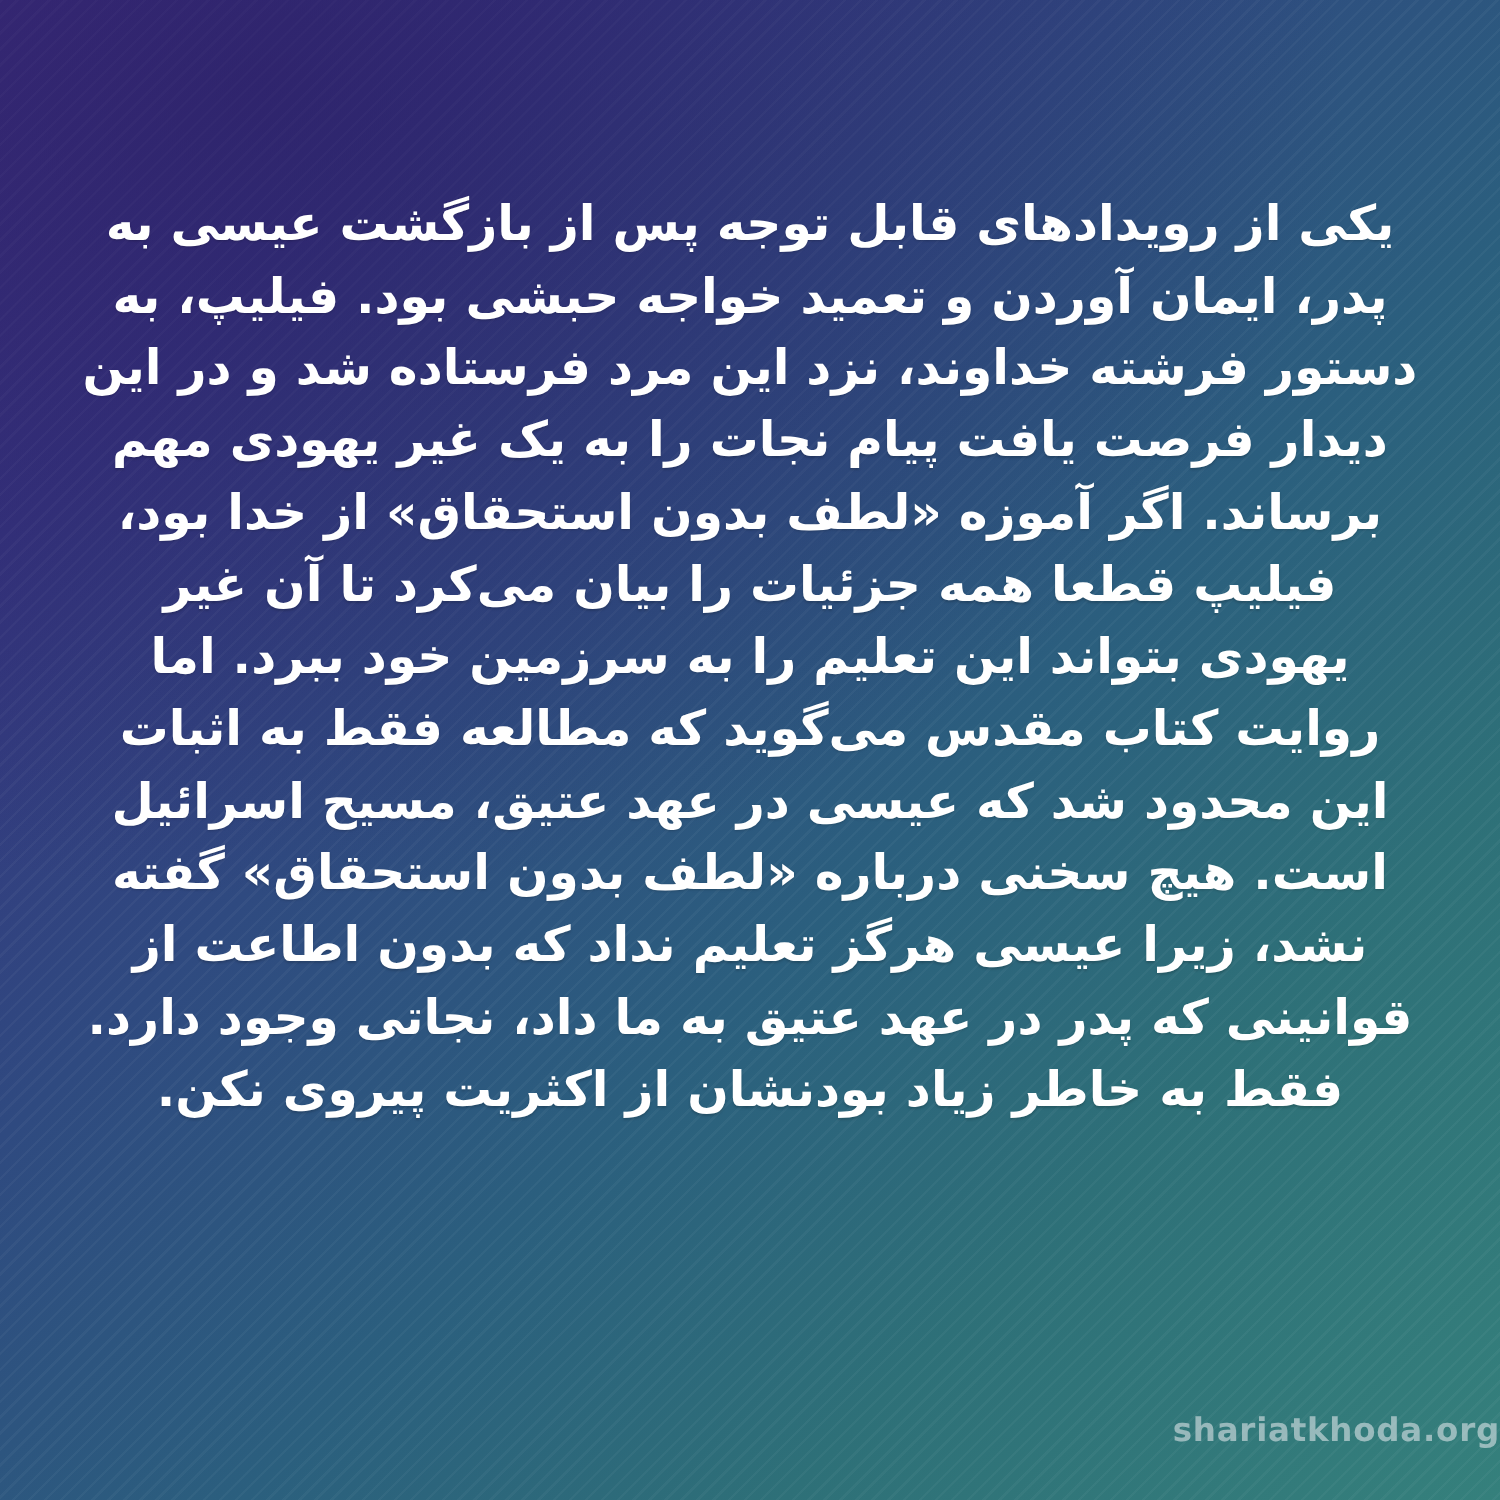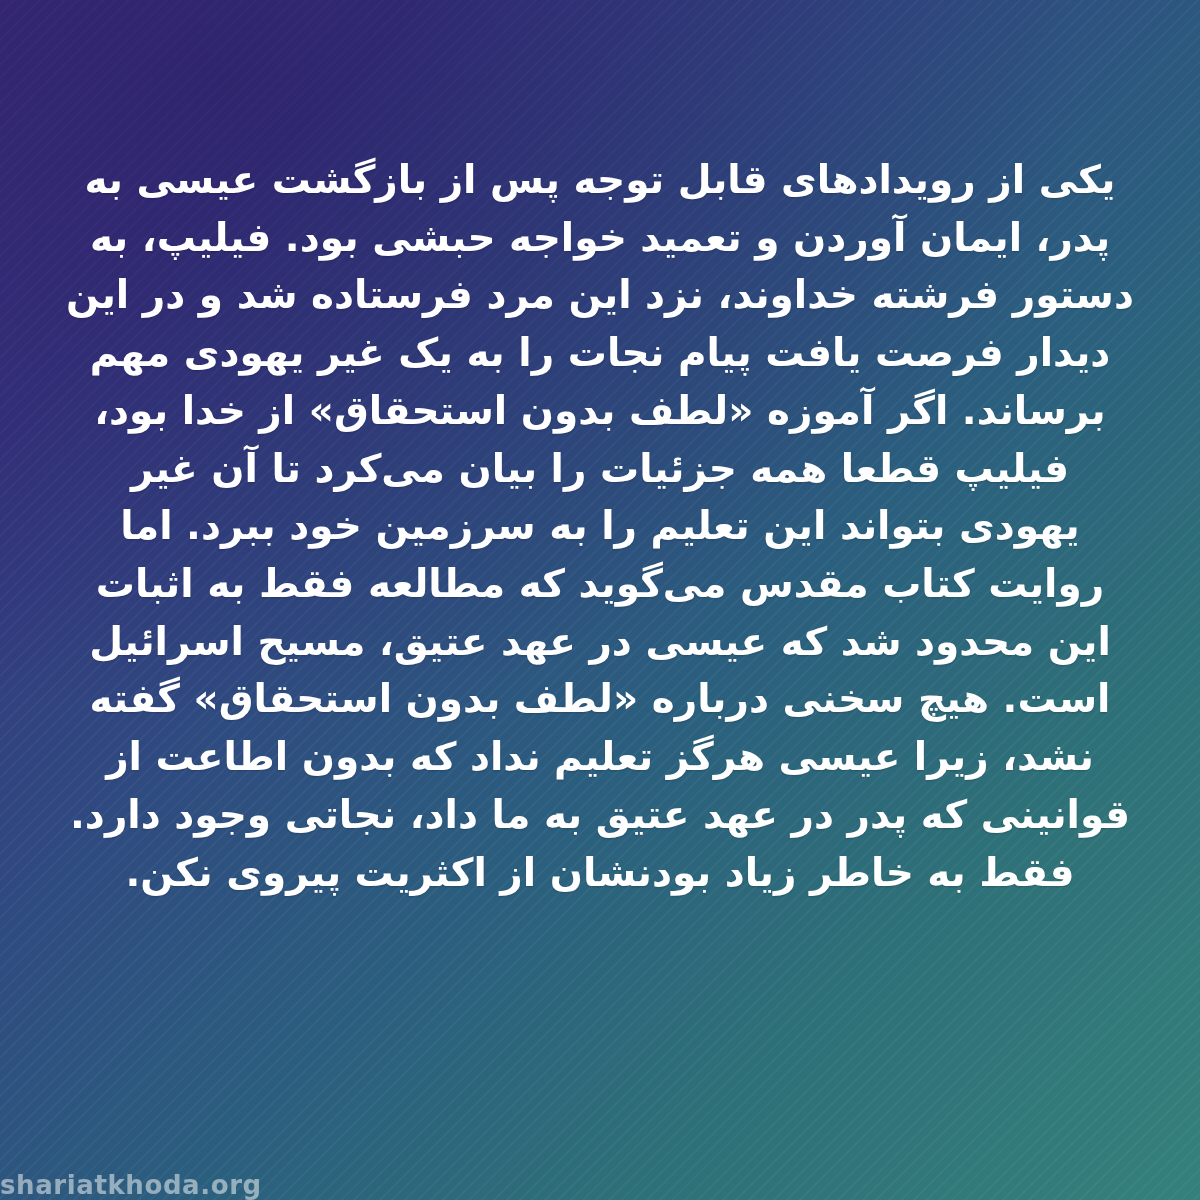--- a/index.html
+++ b/index.html
@@ -67,23 +67,24 @@
     font-weight: 700;
     white-space: pre-wrap;
     text-shadow: 0 1px 2px rgba(0,0,0,0.18);
   }
 
   #footer {
     position: relative;
     z-index: 2;
     width: 100%;
     box-sizing: border-box;
+    padding-bottom: 40px;
     display: flex;
     align-items: center;
-    justify-content: flex-end;
+    justify-content: flex-start;
   }
 
   #watermark {
     color: rgba(215, 225, 228, 0.62);
     font-family: "DejaVu Sans", sans-serif;
     font-size: 26px;
     font-weight: 700;
     letter-spacing: 0.6px;
     direction: ltr;
   }

